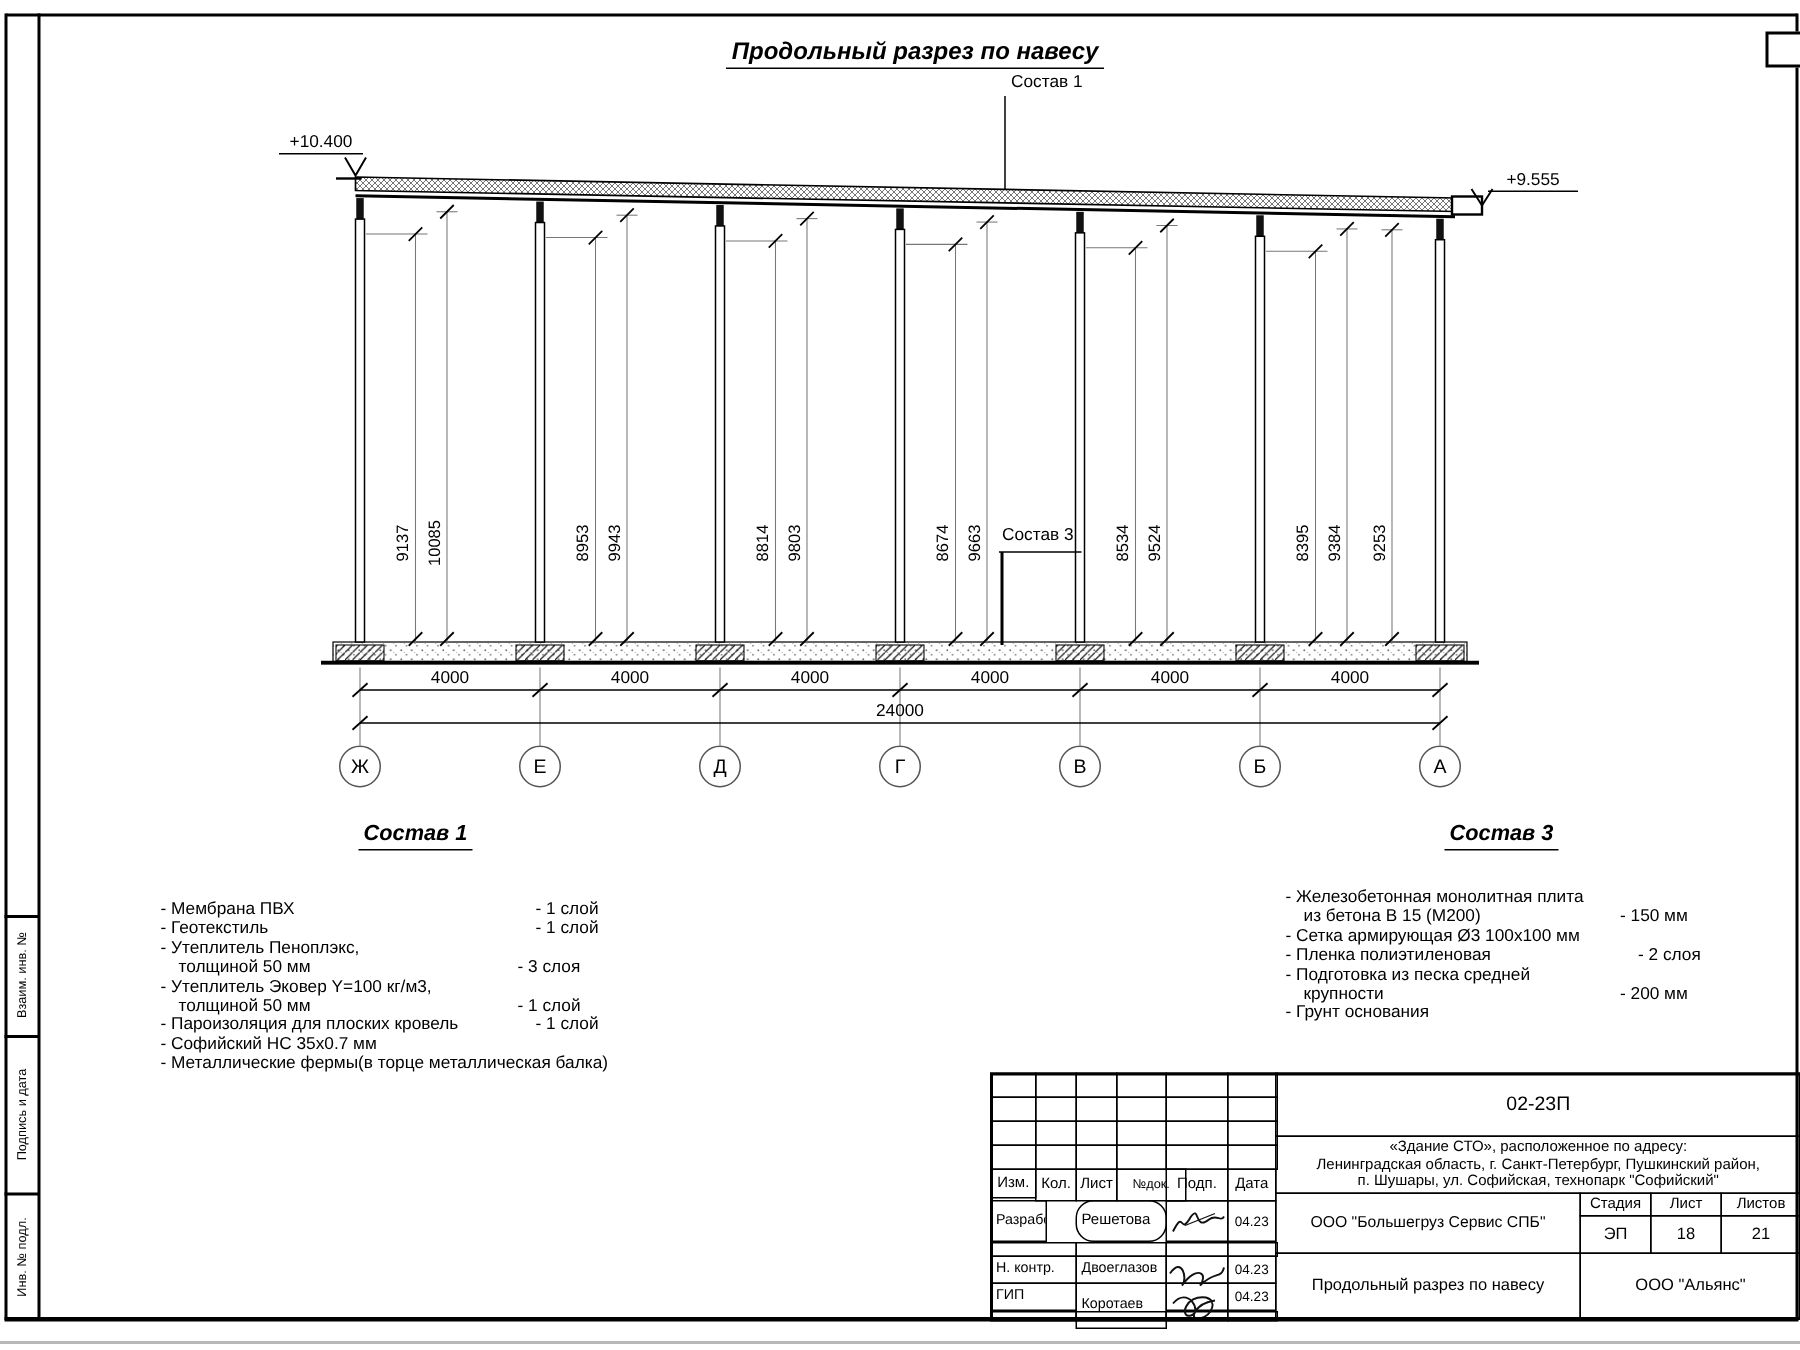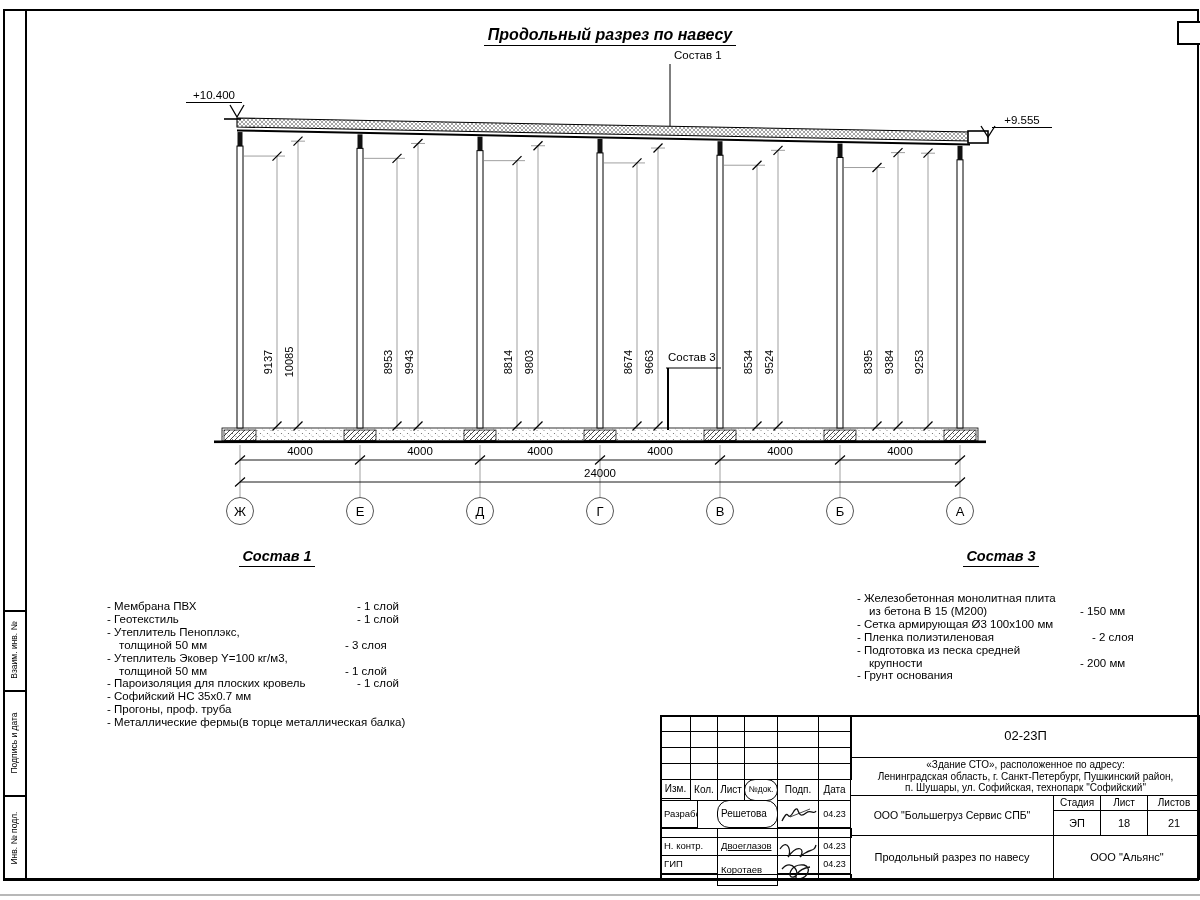--- a/index.html
+++ b/index.html
@@ -224,21 +224,20 @@
   </div>
   <div class="slist" id="slist1" style="left:107px;top:600px;width:340px;">
       <div class="srow"><span>- Мембрана ПВХ</span><span class="sq" style="left: 250px;">- 1 слой</span></div>
       <div class="srow"><span>- Геотекстиль</span><span class="sq" style="left: 250px;">- 1 слой</span></div>
       <div class="srow"><span>- Утеплитель Пеноплэкс,</span></div>
       <div class="srow ind"><span>толщиной 50 мм</span><span class="sq" style="left: 238px;">- 3 слоя</span></div>
       <div class="srow"><span>- Утеплитель Эковер Y=100 кг/м3,</span></div>
       <div class="srow ind"><span>толщиной 50 мм</span><span class="sq" style="left: 238px;">- 1 слой</span></div>
       <div class="srow"><span>- Пароизоляция для плоских кровель</span><span class="sq" style="left: 250px;">- 1 слой</span></div>
       <div class="srow"><span>- Софийский НС 35х0.7 мм</span></div>
-      <div class="srow"><span>- Прогоны, проф. труба</span></div>
       <div class="srow"><span>- Металлические фермы(в торце металлическая балка)</span></div>
     </div>
 
   <div class="sostav" style="left:857px;top:548px;width:288px;">
     <h3><span>Состав 3</span></h3>
   </div>
   <div class="slist" id="slist3" style="left:857px;top:592px;width:300px;">
       <div class="srow"><span>- Железобетонная  монолитная плита</span></div>
       <div class="srow ind"><span>из бетона В 15 (М200)</span><span class="sq" style="left: 223px;">- 150 мм</span></div>
       <div class="srow"><span>- Сетка армирующая Ø3 100х100 мм</span></div>
@@ -278,30 +277,30 @@
       <div class="tb" style="left: 158px; top: 0px; width: 34px; height: 17px;"></div>
       <div class="tb" style="left: 117px; top: 0px; width: 42px; height: 17px;"></div>
       <div class="tb" style="left: 84px; top: 0px; width: 34px; height: 17px;"></div>
       <div class="tb" style="left: 57px; top: 0px; width: 28px; height: 17px;"></div>
       <div class="tb" style="left: 30px; top: 0px; width: 28px; height: 17px;"></div>
       <div class="tb" style="left: 0px; top: 0px; width: 31px; height: 17px;"></div>
 
     <div class="tb" style="left:0;top:64px;width:31px;height:20px;font-size:10px;">Изм.</div>
     <div class="tb" style="left:30px;top:64px;width:28px;height:22px;font-size:10px;">Кол.</div>
     <div class="tb" style="left:57px;top:64px;width:28px;height:22px;font-size:10px;">Лист</div>
-    <div class="tb" style="left:84px;top:64px;width:34px;height:22px;font-size:8.5px;border-radius:11px;">№док.</div>
+    <div class="tb" style="left:84px;top:64px;width:47px;height:22px;font-size:8.5px;">№док.</div>
     <div class="tb" style="left:117px;top:64px;width:42px;height:22px;font-size:10px;">Подп.</div>
     <div class="tb" style="left:158px;top:64px;width:33px;height:22px;font-size:10px;">Дата</div>
 
     <div class="tb" style="left:0;top:85px;width:38px;height:28px;font-size:9.5px;justify-content:flex-start;padding-left:3px;">Разработал</div>
     <div class="tb" style="left:57px;top:85px;width:61px;height:28px;font-size:10px;justify-content:flex-start;padding-left:3px;border-radius:12px;">Решетова</div>
     <div class="tb" style="left:117px;top:85px;width:42px;height:28px;"></div>
     <div class="tb" style="left:158px;top:85px;width:33px;height:28px;font-size:9px;">04.23</div>
     <div class="tb" style="left:0;top:122px;width:58px;height:19px;font-size:9.5px;justify-content:flex-start;padding-left:3px;">Н. контр.</div>
-    <div class="tb" style="left:57px;top:122px;width:61px;height:19px;font-size:9.5px;justify-content:flex-start;padding-left:3px;text-decoration:underline;">Двоеглазов</div>
+    <div class="tb" style="left:57px;top:122px;width:61px;height:19px;font-size:9.5px;justify-content:flex-start;padding-left:3px;">Двоеглазов</div>
     <div class="tb" style="left:117px;top:122px;width:42px;height:19px;"></div>
     <div class="tb" style="left:158px;top:122px;width:33px;height:19px;font-size:9px;">04.23</div>
     <div class="tb" style="left:0;top:140px;width:58px;height:19px;font-size:9.5px;justify-content:flex-start;padding-left:3px;">ГИП</div>
     <div class="tb" style="left:57px;top:140px;width:61px;height:31px;font-size:9.5px;justify-content:flex-start;padding-left:3px;">Коротаев</div>
     <div class="tb" style="left:117px;top:140px;width:42px;height:19px;"></div>
     <div class="tb" style="left:158px;top:140px;width:33px;height:19px;font-size:9px;">04.23</div>
 
     <div class="tb" style="left:190px;top:0;width:351px;height:43px;font-size:13px;">02-23П</div>
     <div class="tb" style="left:190px;top:42px;width:351px;height:39px;font-size:10px;flex-direction:column;">
       <div>«Здание СТО», расположенное по адресу:</div>

